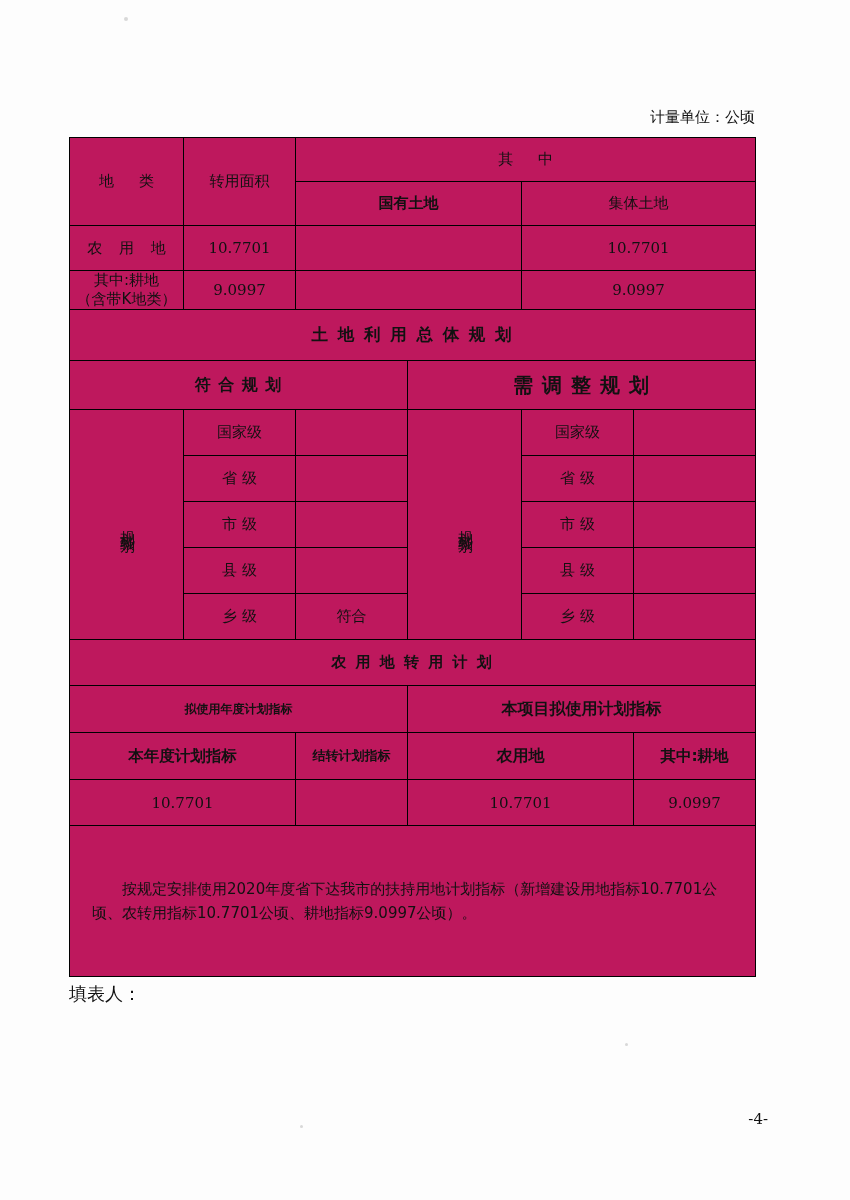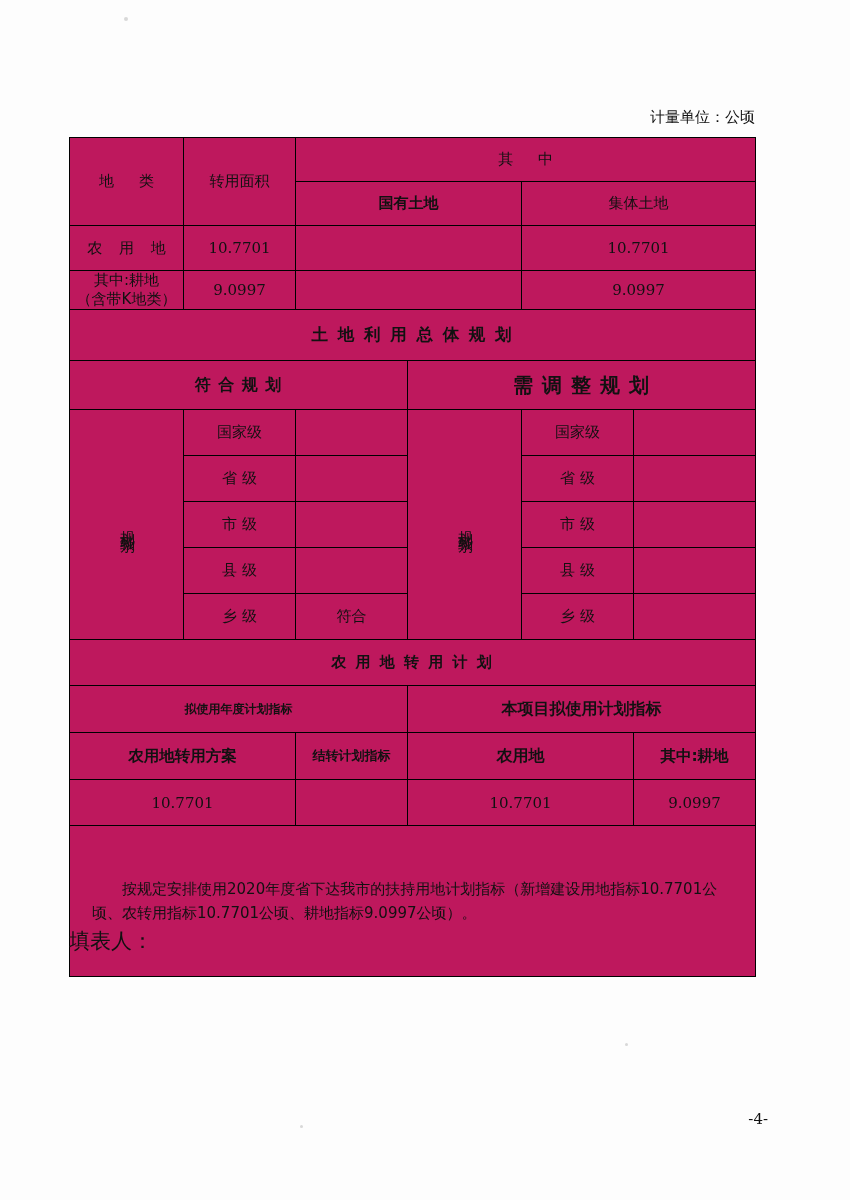--- a/index.html
+++ b/index.html
@@ -92,22 +92,22 @@
     padding: 8px 10px 8px 12px !important;
     line-height: 1.6;
     font-size: 15px;
   }
   .note-cell p { margin: 10px; text-indent: 30px; }
 
   
   .filler {
     position: absolute;
     left: 69px;
-    top: 927px;
-    font-size: 21px;
+    top: 982px;
+    font-size: 18px;
   }
   .pageno {
     position: absolute;
     left: 0;
     top: 1110px;
     width: 768px;
     text-align: right;
     font-size: 15px;
     font-family: "DejaVu Serif", "Liberation Serif", serif;
   }
@@ -211,21 +211,21 @@
       <tr>
         <td colspan="6" class="bold" style="height:45px;font-size:15px;letter-spacing:2px;">农 用 地 转 用 计 划</td>
       </tr>
 
       <tr>
         <td colspan="3" class="bold" style="height:46px;font-size:12px;font-family:Liberation Mono, monospace;">拟使用年度计划指标</td>
         <td colspan="3" class="bold" style="font-size:16px;">本项目拟使用计划指标</td>
       </tr>
 
       <tr>
-        <td colspan="2" class="bold" style="height:46px;font-size:15.5px;">农用地转用方案</td>
+        <td colspan="2" class="bold" style="height:46px;font-size:15.5px;">本年度计划指标</td>
         <td class="bold" style="font-size:13px;">结转计划指标</td>
         <td colspan="2" class="bold" style="font-size:16px;">农用地</td>
         <td class="bold" style="font-size:15.5px;">其中:耕地</td>
       </tr>
 
       <tr>
         <td colspan="2" class="num" style="height:45px;">10.7701</td>
         <td class="num"></td>
         <td colspan="2" class="num">10.7701</td>
         <td class="num">9.0997</td>

